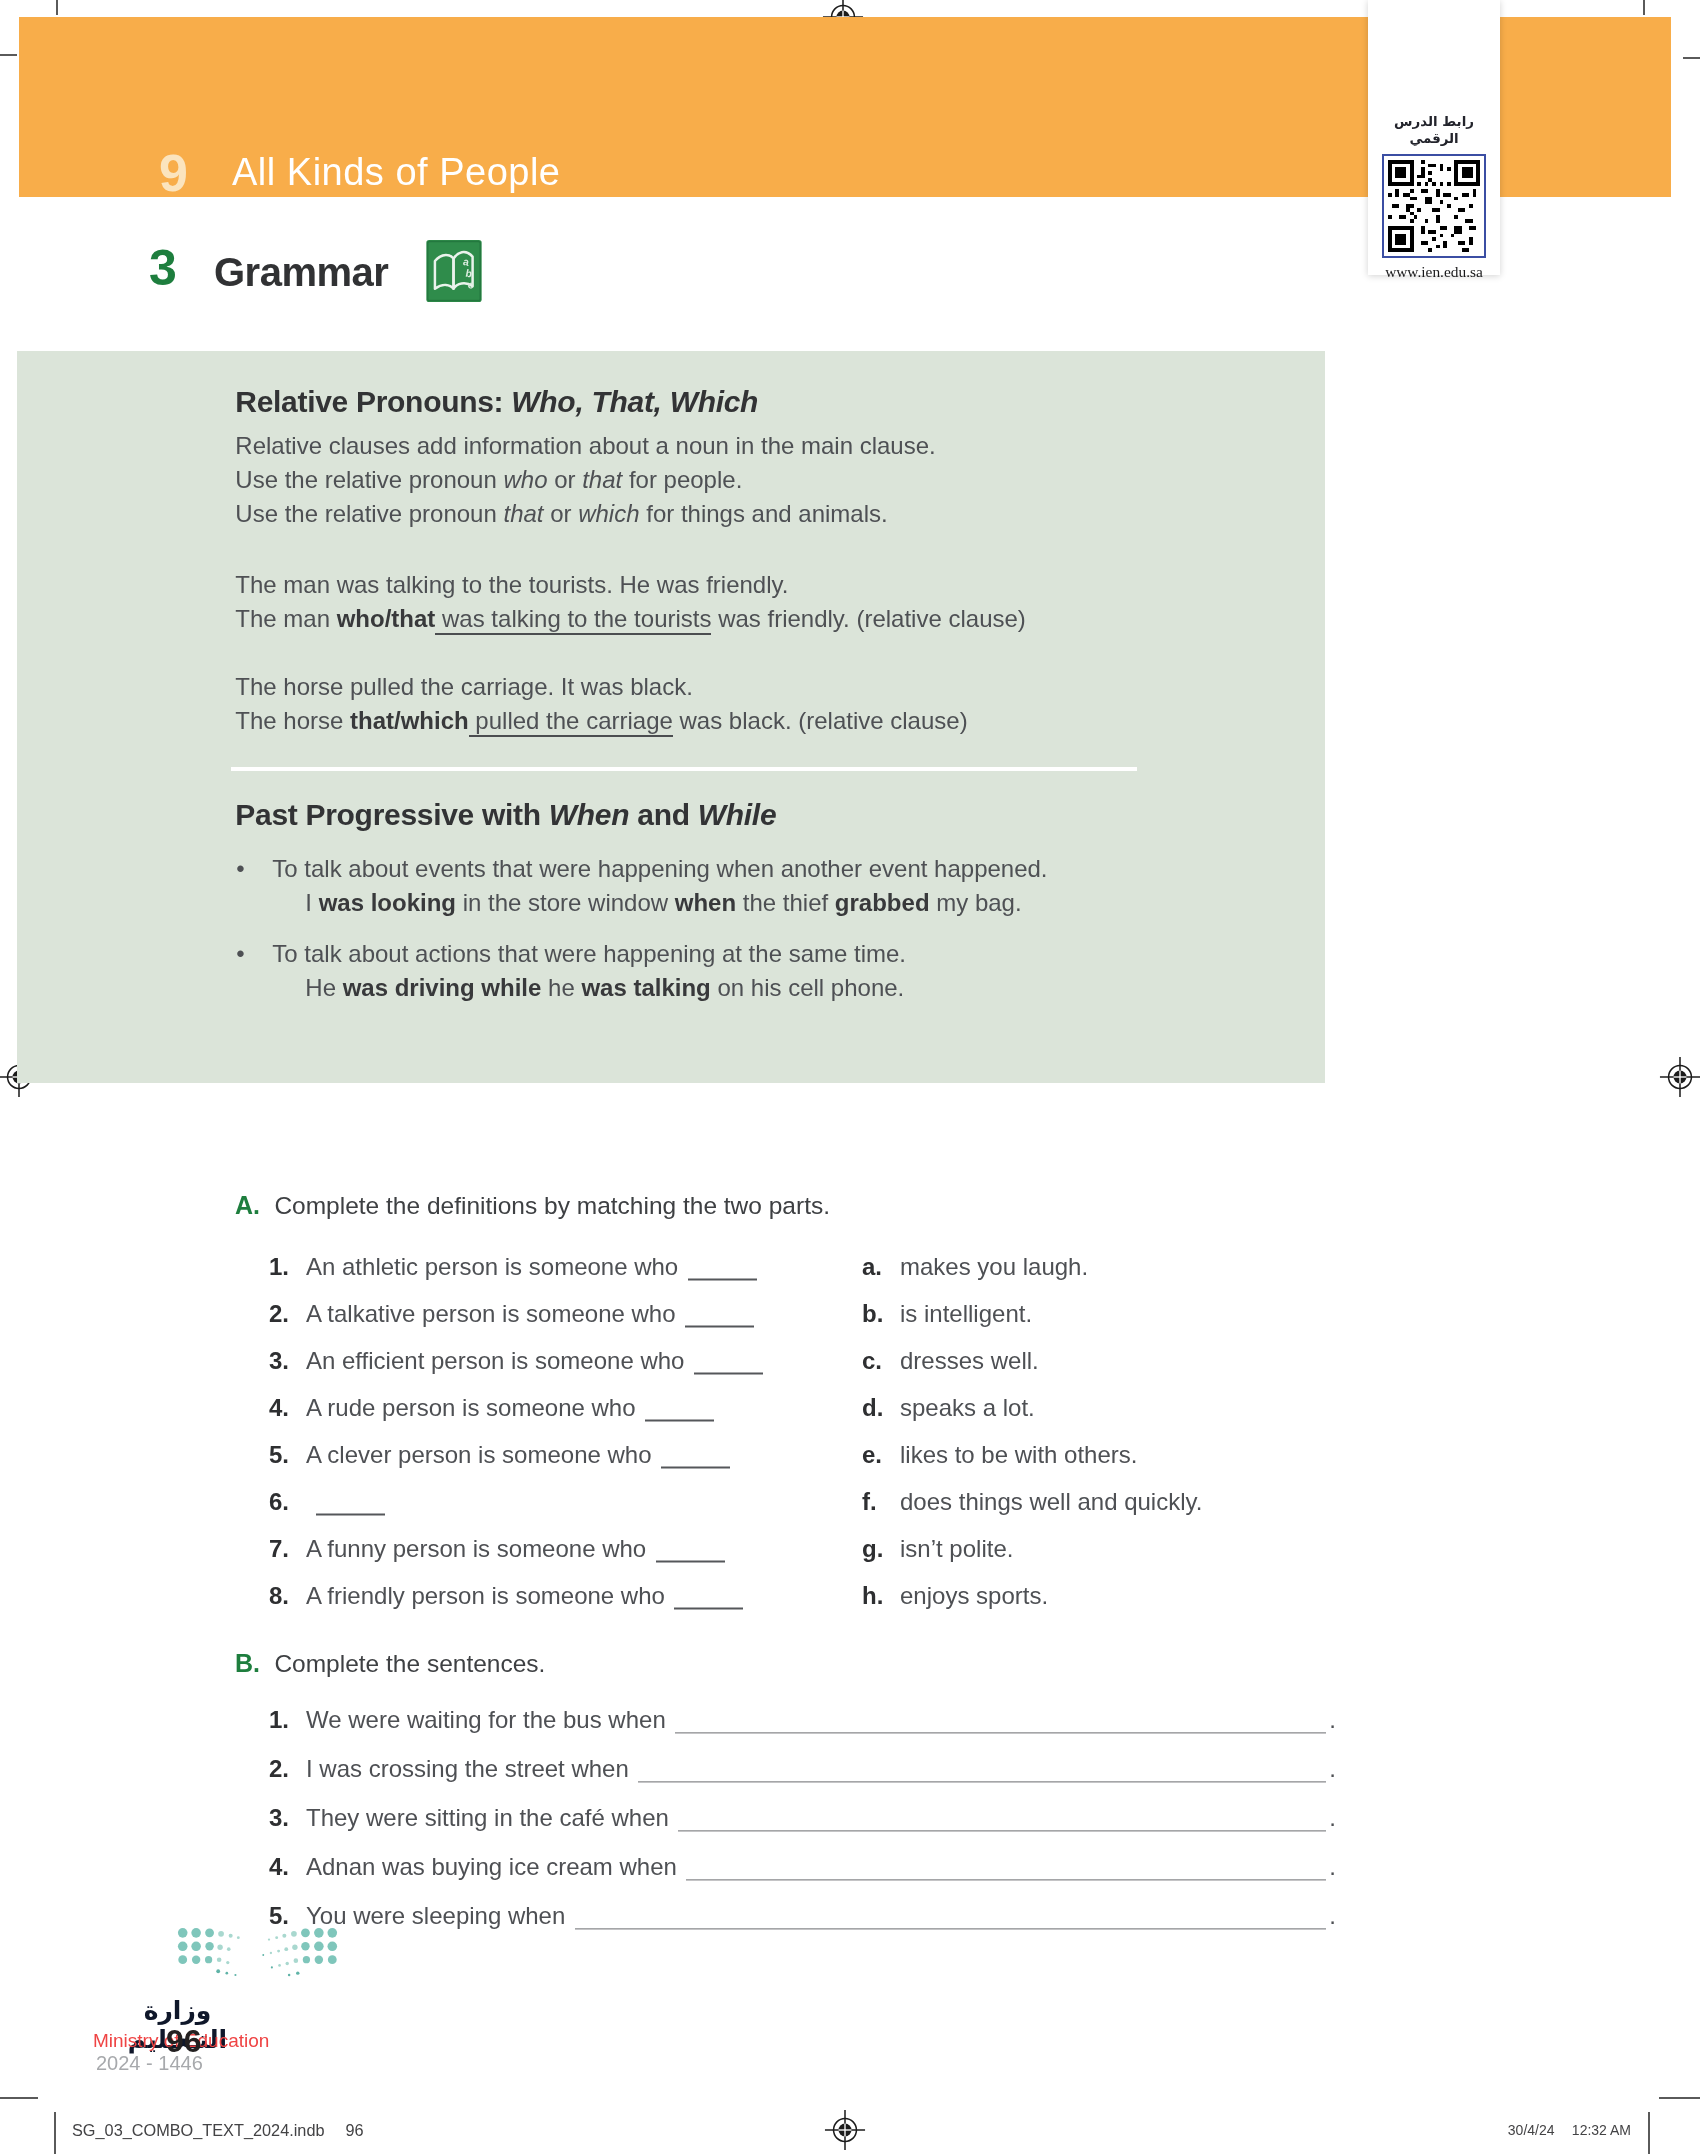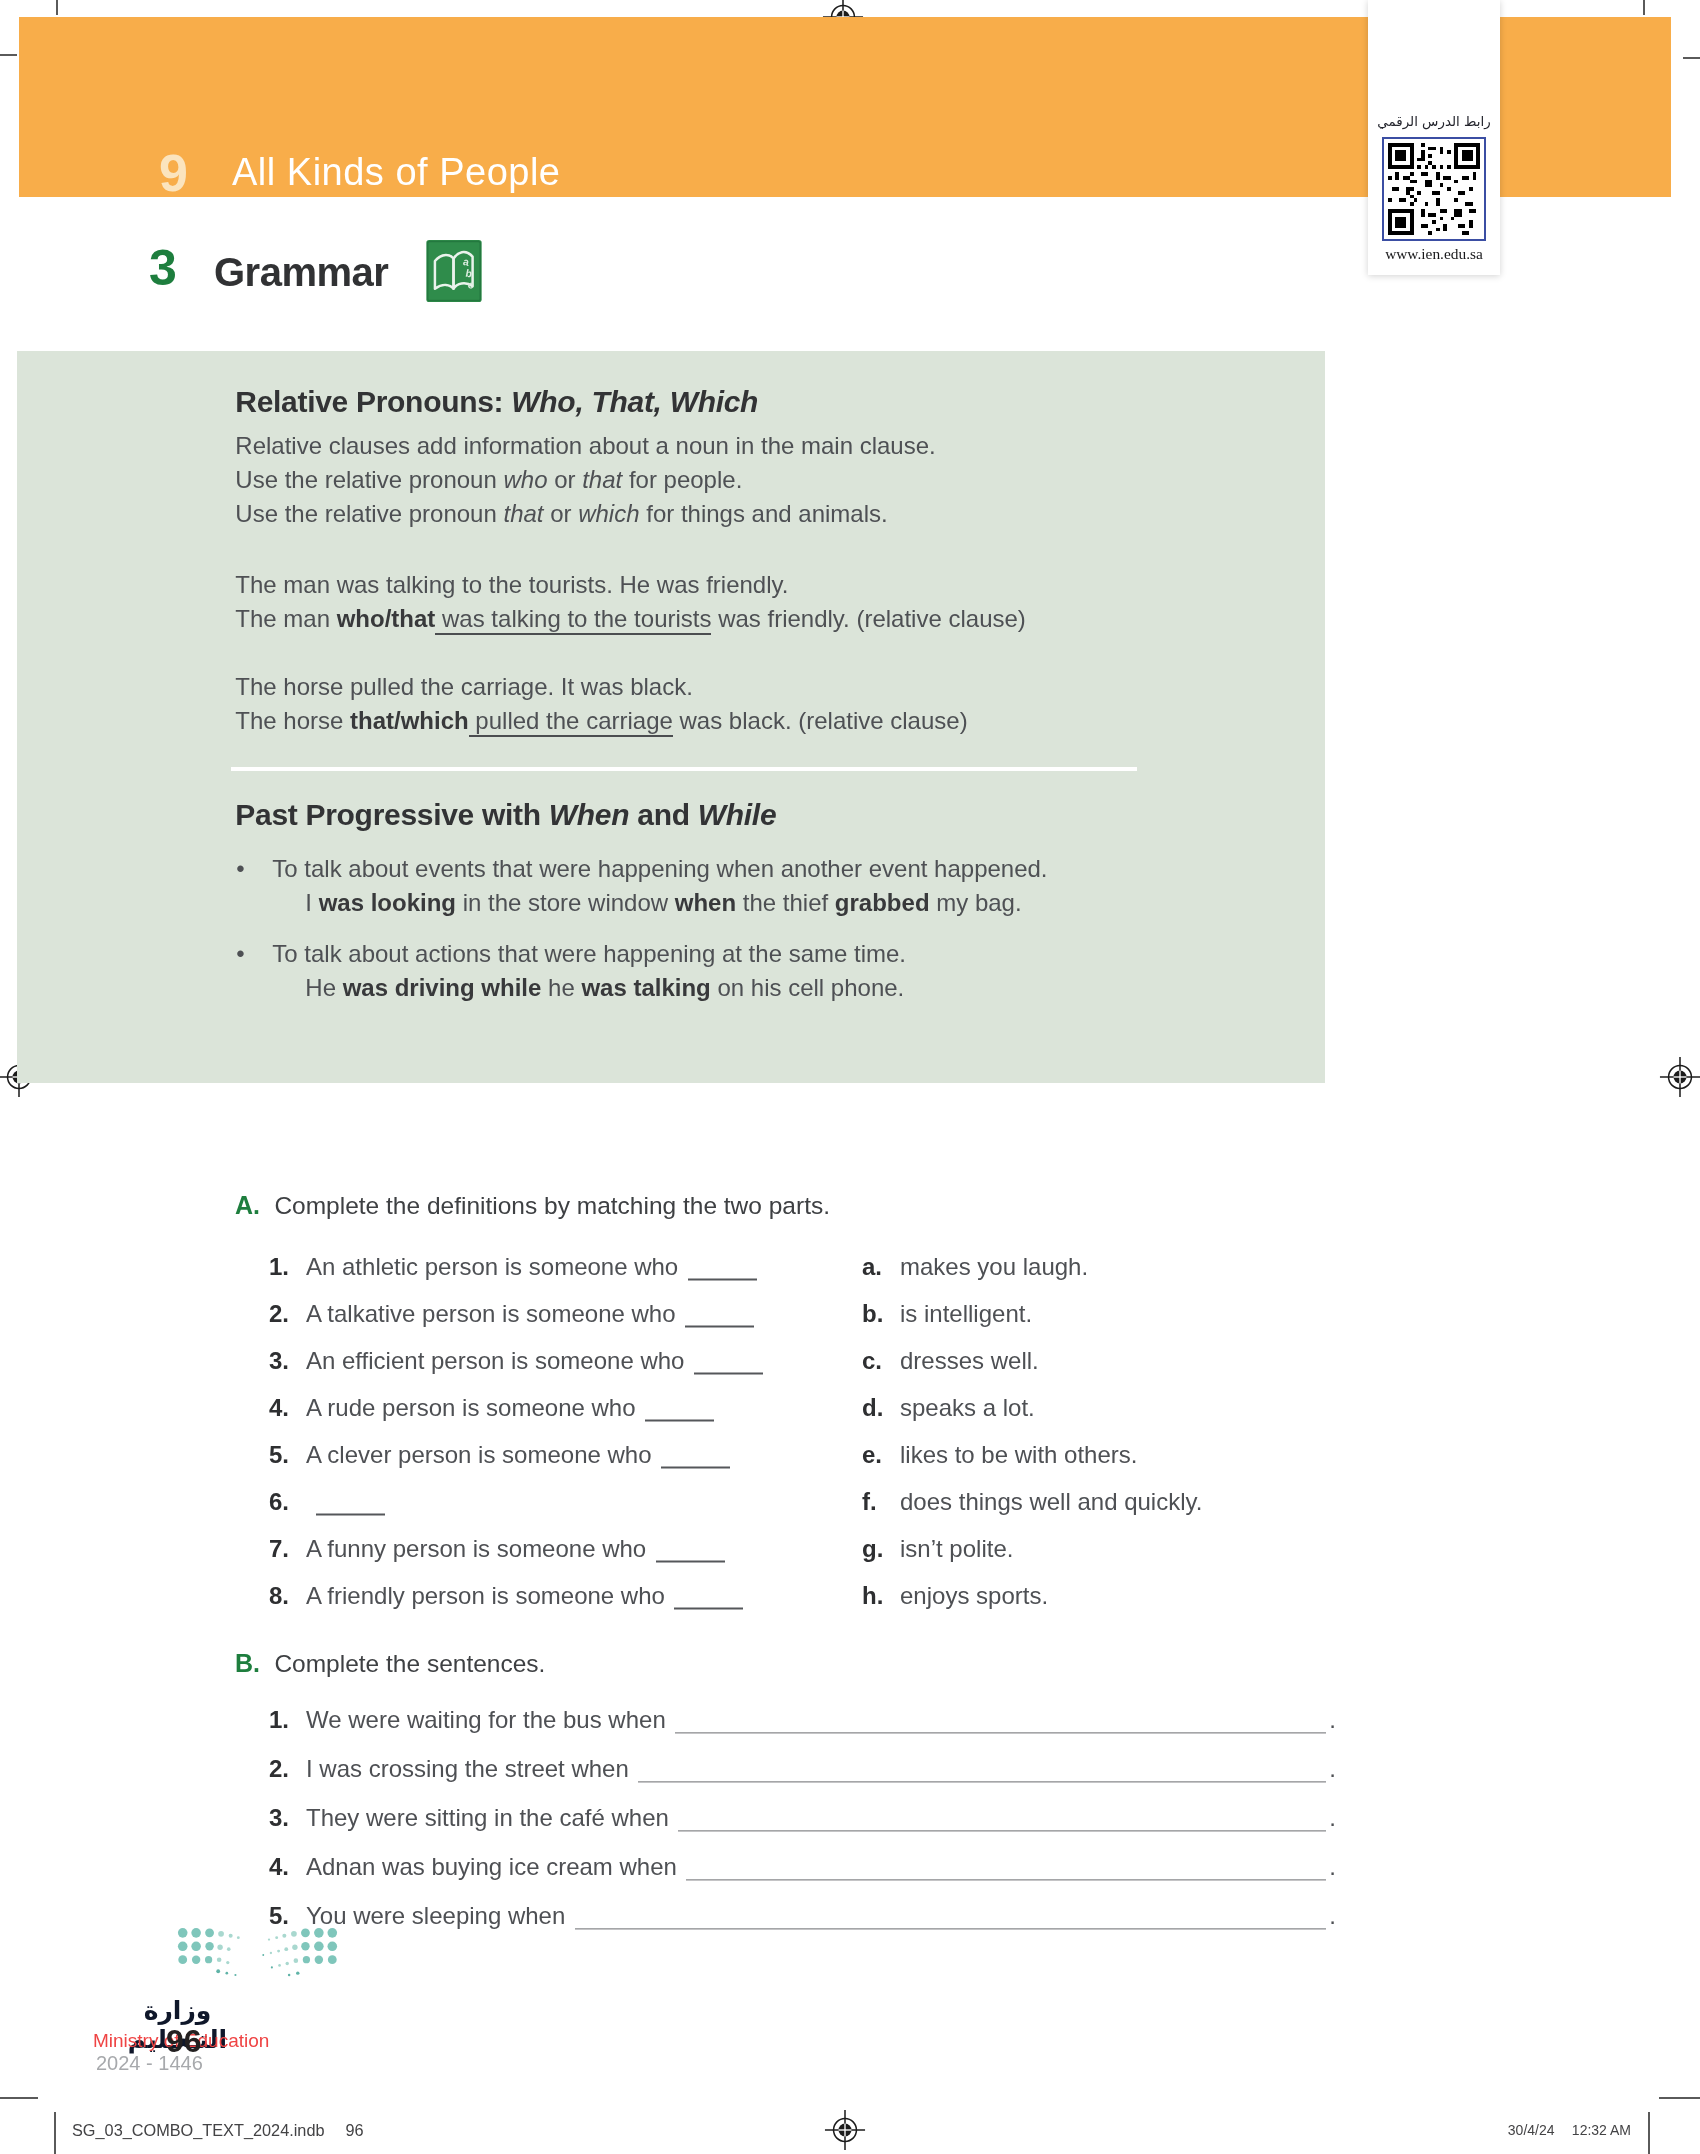--- a/index.html
+++ b/index.html
@@ -14,21 +14,21 @@
   .banner{position:absolute;left:19px;top:17.3px;width:1652px;height:180px;background:#F8AD4A;}
   .unit-num{position:absolute;left:140px;top:128px;font-size:52px;font-weight:700;
             color:#FBE4BE;line-height:56px;}
   .unit-title{position:absolute;left:213px;top:134px;font-size:38px;font-weight:400;
               color:#ffffff;line-height:42px;letter-spacing:0.5px;}
 
   
   .qr-panel{position:absolute;left:1368px;top:0;width:132px;height:275px;background:#ffffff;
             box-shadow:0 1px 6.7px rgba(0,0,0,0.18);}
   .qr-label{margin-top:113px;text-align:center;font-family:"DejaVu Sans",sans-serif;
-            direction:rtl;font-size:13.4px;font-weight:400;color:#23242c;line-height:17.3px;}
+            direction:rtl;font-size:13.4px;font-weight:700;color:#23242c;line-height:17.3px;}
   .qr-box{width:92px;height:92px;margin:6.7px auto 0;border:2.9px solid #3B4EA3;padding:3.8px;background:#fff;}
   .qr-box svg{display:block;width:92px;height:92px;}
   .qr-url{margin-top:4.8px;text-align:center;font-family:"Liberation Serif",serif;
           font-size:15.4px;color:#18181a;}
 
   
   .sec-num{position:absolute;left:149px;top:240px;font-size:50px;font-weight:700;
            color:#1E7E3E;line-height:56px;}
   .sec-title{position:absolute;left:214px;top:248px;font-size:40px;font-weight:700;
              color:#313234;line-height:48px;letter-spacing:-0.5px;}

